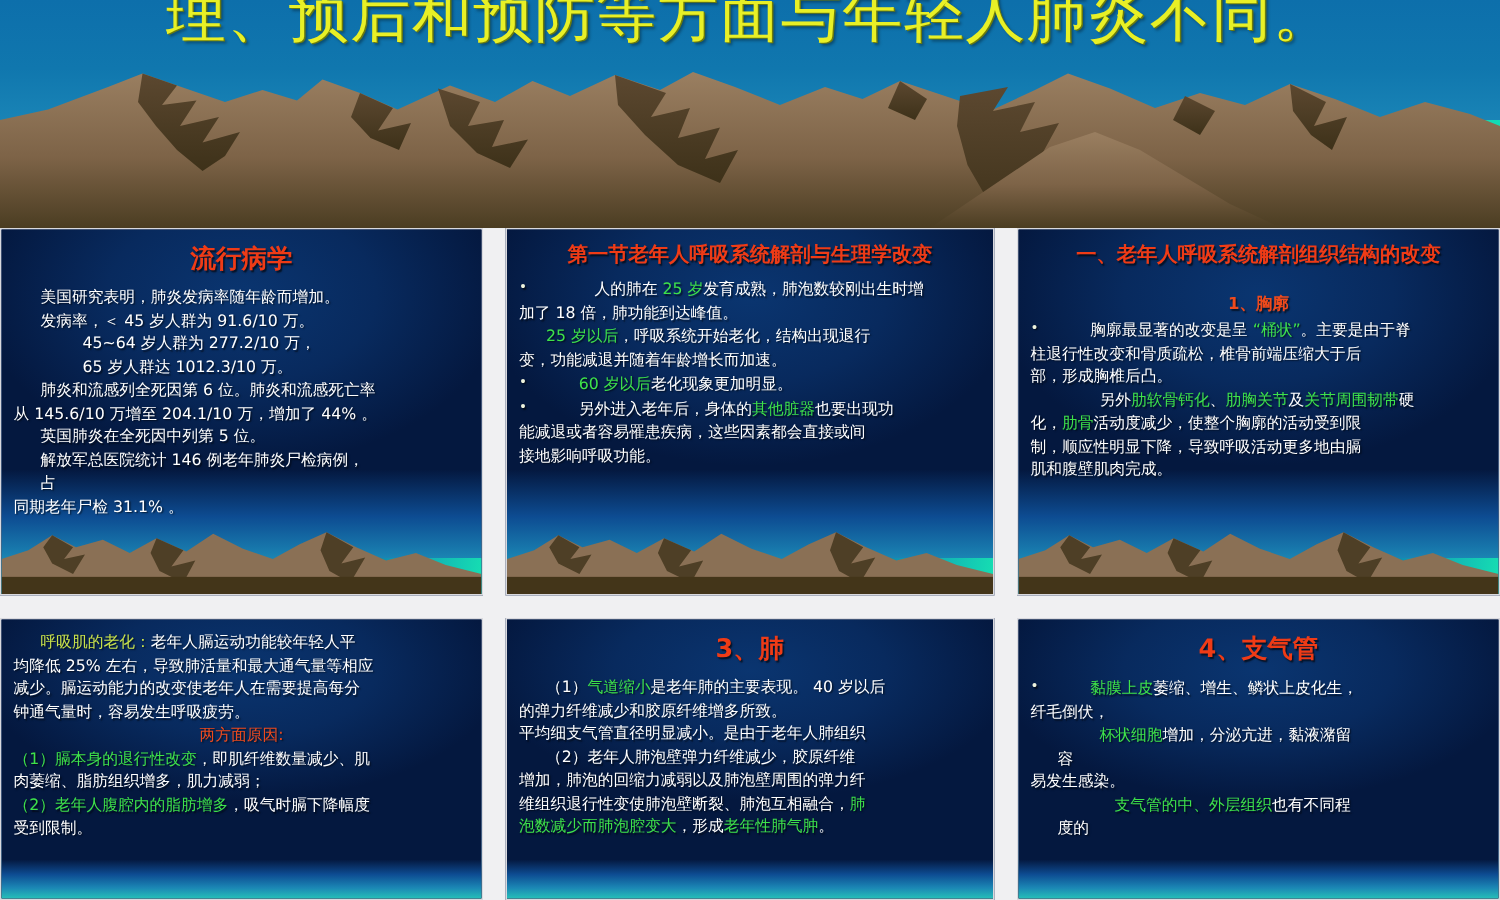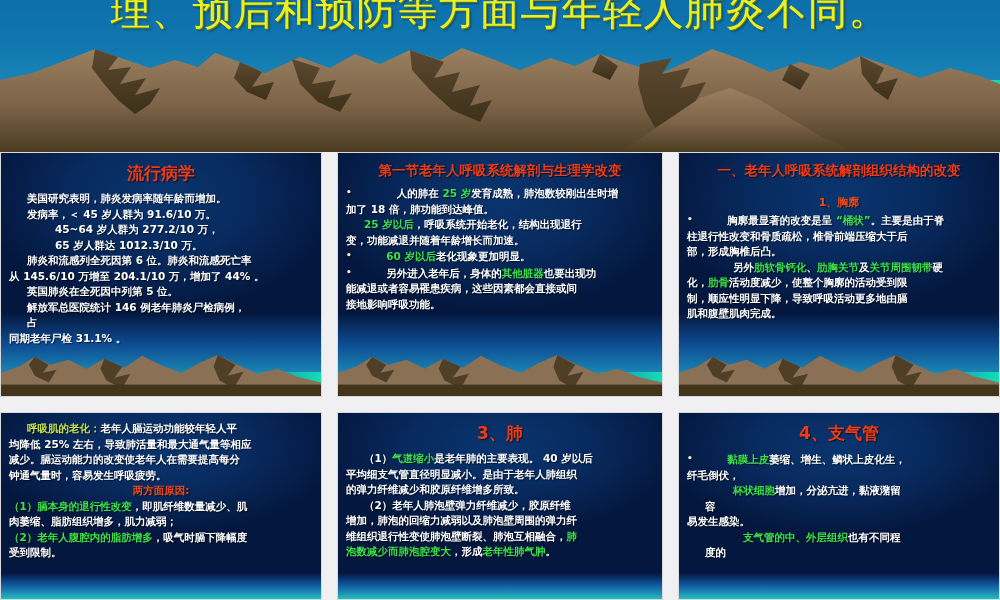--- a/index.html
+++ b/index.html
@@ -92,21 +92,20 @@
     font-size:11px; line-height:15px; font-weight:700;
     color:#ef4a1c;
     text-shadow:1px 1px 1px rgba(0,0,0,.6);
     margin:16px 0 2px 0;
   }
   .slide-text{
     font-size:10.5px; line-height:15.5px;
     color:#eef3dd;
     text-shadow:1px 1px 1px rgba(0,0,0,.6);
     font-family:"DejaVu Sans","Liberation Sans",sans-serif;
-    font-weight:bold;
   }
   .slide-text p{ margin:0 0 0 0; }
   .ind2{ padding-left:18px; }
   .ind3{ padding-left:46px; }
   .ind4{ padding-left:56px; }
   .bullet::before{ content:"\2022"; margin-right:24px; font-size:9px; vertical-align:2px; }
   .g{ color:#3ee24a; }
   .rd{ color:#ef4a1c; }
   .ylg{ color:#c9e24a; }
   .wh{ color:#ffffff; }
@@ -255,22 +254,22 @@
       </div>
     </div>
 
     <div class="slide">
       <div class="bg"></div>
       <div class="bg-sky" style="height:14%"></div>
       <div class="slide-body">
         <div class="slide-title big">3、肺</div>
         <div class="slide-text">
           <p class="ind2"><span class="wh">（1）</span><span class="g">气道缩小</span><span class="wh">是老年肺的主要表现。 40 岁以后</span></p>
+          <p><span class="wh">的弹力纤维减少和胶原纤维增多所致。</span></p>
           <p><span class="wh">平均细支气管直径明显减小。是由于老年人肺组织</span></p>
-          <p><span class="wh">的弹力纤维减少和胶原纤维增多所致。</span></p>
           <p class="ind2"><span class="wh">（2）老年人肺泡壁弹力纤维减少，胶原纤维</span></p>
           <p><span class="wh">增加，肺泡的回缩力减弱以及肺泡壁周围的弹力纤</span></p>
           <p><span class="wh">维组织退行性变使肺泡壁断裂、肺泡互相融合，</span><span class="g">肺</span></p>
           <p><span class="g">泡数减少而肺泡腔变大</span><span class="wh">，形成</span><span class="g">老年性肺气肿</span><span class="wh">。</span></p>
         </div>
       </div>
     </div>
 
     <div class="slide">
       <div class="bg"></div>

